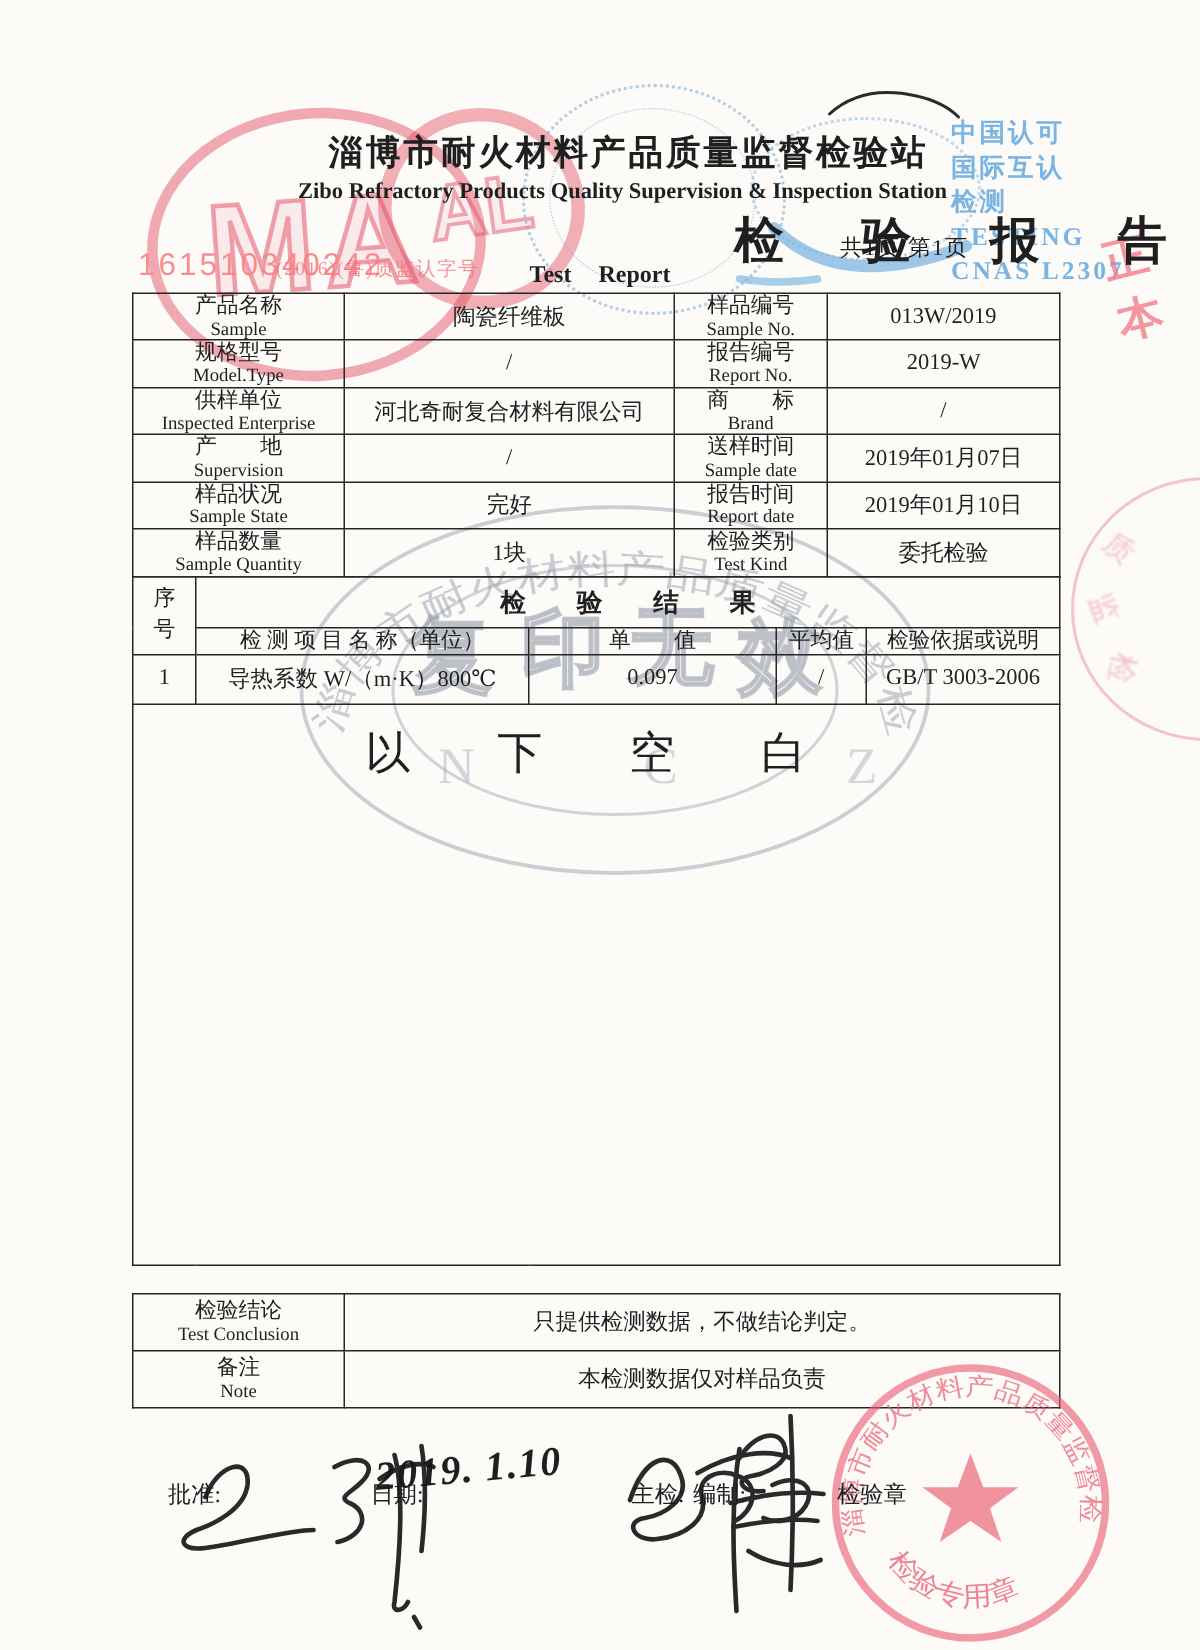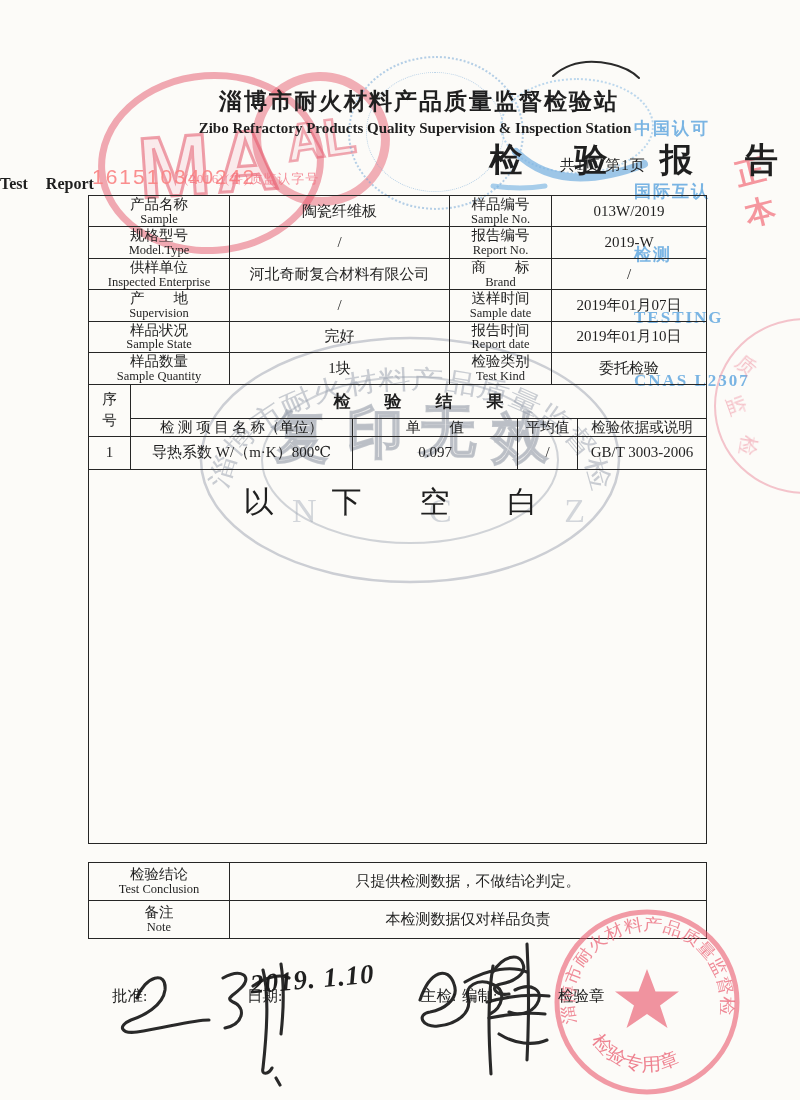--- a/index.html
+++ b/index.html
@@ -7,21 +7,21 @@
         font-family:"Liberation Serif","DejaVu Serif",serif;color:#1f1f1f;}
   .abs{position:absolute;}
 
   
   .station-cn{left:0;top:86px;width:800px;text-align:center;padding-left:38px;box-sizing:border-box;
               font-size:23px;font-weight:bold;letter-spacing:2px;z-index:2;}
   .station-en{left:0;top:120px;width:800px;text-align:center;padding-left:30px;box-sizing:border-box;
               font-size:15px;font-weight:bold;z-index:2;}
   .title-cn{left:0;top:138px;width:800px;text-align:right;font-size:33px;font-weight:bold;
             letter-spacing:22px;z-index:2;}
-  .title-en{left:0;top:175px;width:800px;font-size:16px;font-weight:bold;
+  .title-en{left:0;top:175px;width:800px;text-align:center;font-size:16px;font-weight:bold;
             word-spacing:14px;z-index:2;}
   .page-info{left:560px;top:156px;font-size:15px;z-index:2;letter-spacing:1px;}
 
   .serial{left:92px;top:165px;font-size:21px;color:rgba(250,130,130,0.9);letter-spacing:2px;z-index:1;
           font-family:"Liberation Sans",sans-serif;}
   .license{left:184px;top:170px;font-size:13px;color:rgba(243,110,125,0.75);letter-spacing:1px;z-index:1;}
 
   
   .ma-stamp{left:98px;top:72px;width:212px;height:168px;border:7px solid rgba(228,85,105,0.5);
             border-radius:50%;transform:rotate(-4deg);z-index:1;display:flex;align-items:center;justify-content:center;}
@@ -34,21 +34,21 @@
   .guilloche{left:348px;top:56px;width:172px;height:150px;border:2px dotted rgba(120,170,215,0.55);
              border-radius:50%;z-index:1;}
   .guilloche-inner{left:366px;top:72px;width:136px;height:118px;border:1px dotted rgba(120,170,215,0.5);
              border-radius:50%;z-index:1;}
   .cnas-logo{left:508px;top:88px;font-size:46px;font-weight:bold;font-style:italic;z-index:1;
              color:rgba(125,180,225,0.8);letter-spacing:2px;font-family:"Liberation Sans",sans-serif;}
   .cnas-rings{left:500px;top:78px;width:150px;height:92px;border:2px dotted rgba(125,180,225,0.5);
               border-radius:50%;z-index:1;}
   .cnas-block{left:634px;top:78px;z-index:1;color:rgba(106,172,224,0.9);font-size:17px;line-height:1.35;
               font-weight:bold;letter-spacing:2px;}
-  .cnas-block div{white-space:nowrap;margin-top:40px;}
+  .cnas-block div{white-space:nowrap;}
   .original-mark{left:740px;top:148px;font-size:30px;font-weight:bold;letter-spacing:6px;
                  color:rgba(242,125,135,0.8);transform:rotate(-14deg);z-index:1;}
 
   
   table{border-collapse:collapse;table-layout:fixed;z-index:2;position:absolute;background:transparent;}
   td,th{border:1.7px solid #262626;padding:0 2px;text-align:center;vertical-align:middle;
         font-weight:normal;overflow:hidden;}
   .lbl-cn{font-size:14.5px;line-height:1.15;}
   .lbl-en{font-size:12.5px;line-height:1.1;}
   .val{font-size:15px;}

